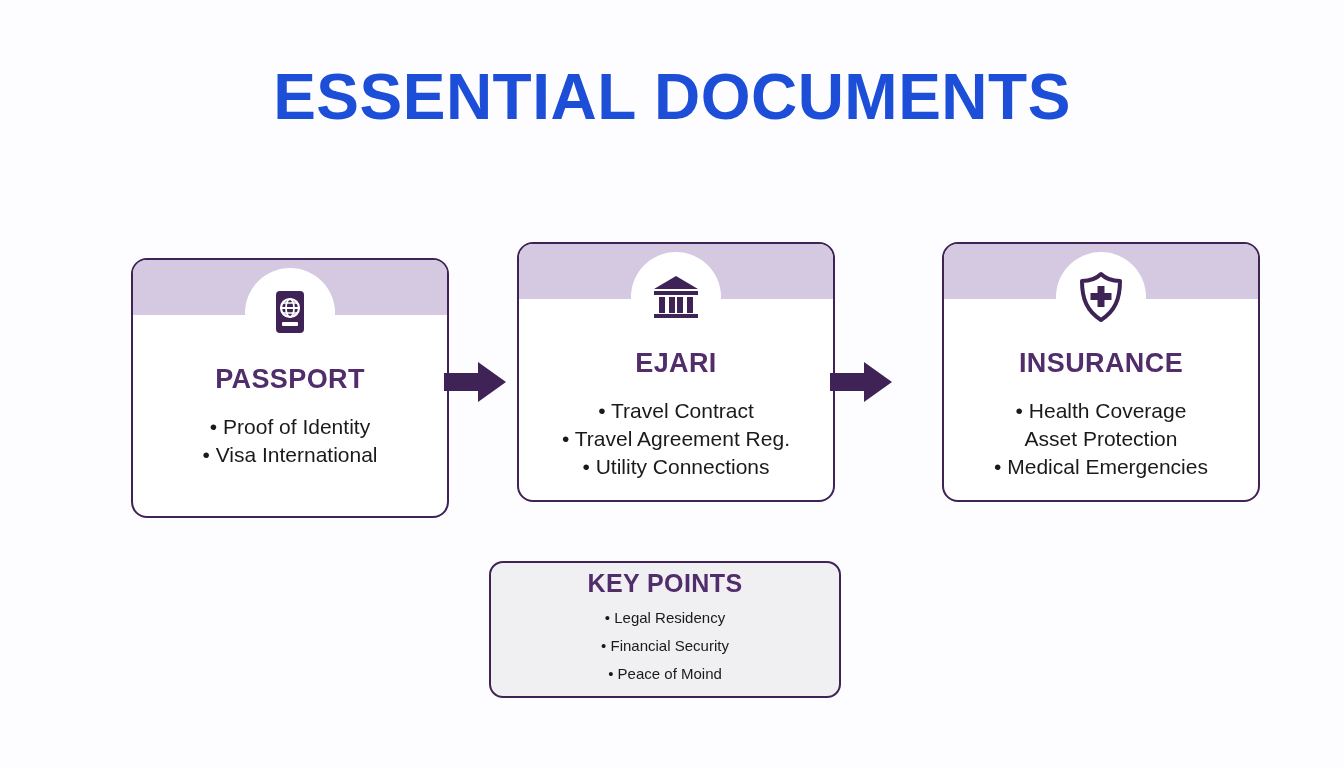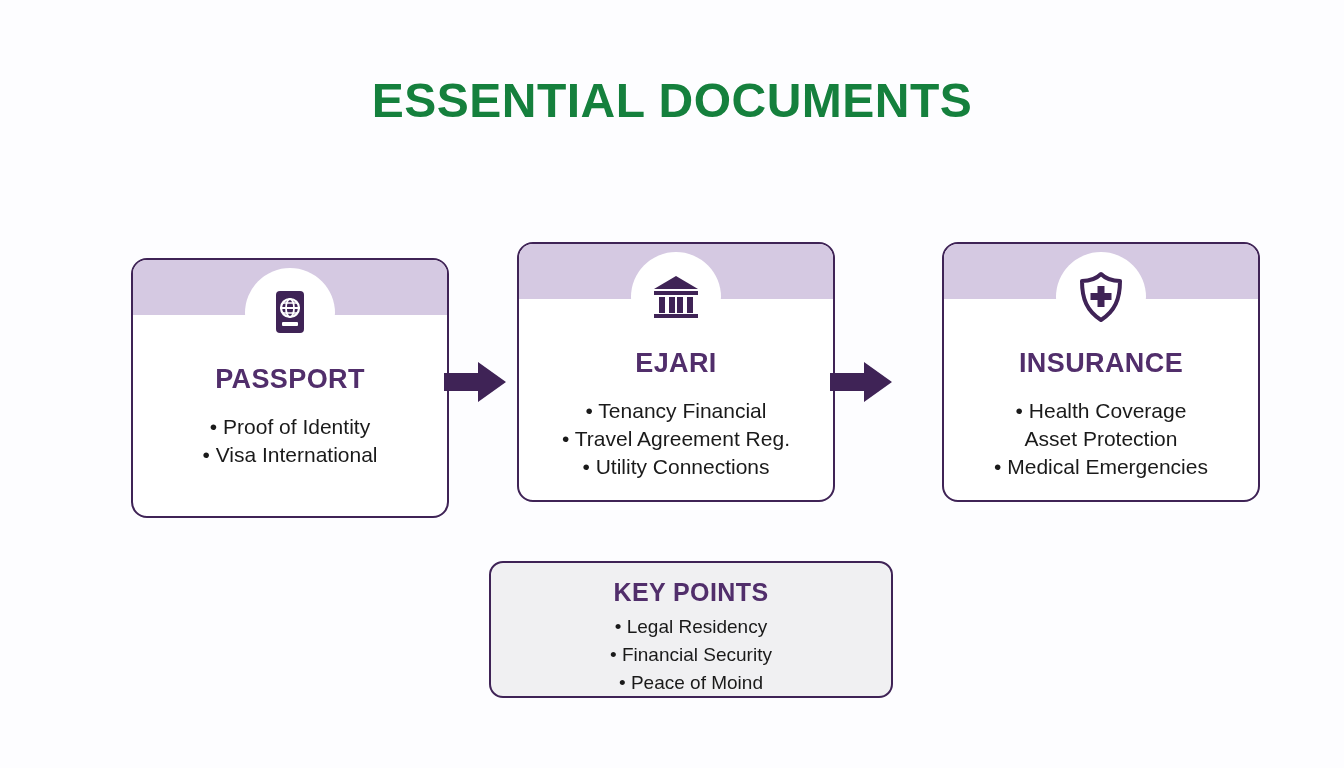--- a/index.html
+++ b/index.html
@@ -18,26 +18,26 @@
   .stage {
     position: absolute;
     inset: 0;
   }
 
   
   .page-title {
     position: absolute;
     left: 0;
     right: 0;
-    top: 76px;
+    top: 64px;
     text-align: center;
-    font-size: 48px;
+    font-size: 64px;
     font-weight: 700;
     letter-spacing: 0.5px;
-    color: #15803d;
+    color: #1d4ed8;
     line-height: 1.05;
     white-space: nowrap;
   }
 
   
   .card {
     position: absolute;
     top: 242px;
     width: 318px;
     height: 260px;
@@ -120,44 +120,44 @@
   }
   .arrow-1 { left: 444px; }
   .arrow-2 { left: 830px; }
   .arrow svg { display: block; }
 
   
   .keypoints {
     position: absolute;
     left: 489px;
     top: 561px;
-    width: 404px;
+    width: 352px;
     height: 137px;
     box-sizing: border-box;
     border: 2px solid #3f2356;
     border-radius: 14px;
     background: #f0f0f2;
     text-align: center;
-    padding-top: 16px;
+    padding-top: 7px;
   }
   .keypoints-title {
     font-size: 25px;
     font-weight: 700;
     color: #512e6b;
     letter-spacing: 0.4px;
     line-height: 1.1;
     margin-bottom: 6px;
   }
   .keypoints-list {
     list-style: none;
     margin: 0;
     padding: 0;
   }
   .keypoints-list li {
-    font-size: 19px;
+    font-size: 15px;
     color: #1a1a1a;
     line-height: 28px;
     white-space: nowrap;
   }
 </style>
 </head>
 <body>
 
 <div class="stage">
 
@@ -202,21 +202,21 @@
         <rect x="11" y="28" width="6" height="16" fill="#3f2356"></rect>
         <rect x="21" y="28" width="6" height="16" fill="#3f2356"></rect>
         <rect x="29" y="28" width="6" height="16" fill="#3f2356"></rect>
         <rect x="39" y="28" width="6" height="16" fill="#3f2356"></rect>
         <rect x="6" y="45" width="44" height="4" fill="#3f2356"></rect>
       </svg>
     </div>
     <div class="card-body">
       <div class="card-title">EJARI</div>
       <ul class="card-list">
-        <li>• Tenancy Financial</li>
+        <li>• Travel Contract</li>
         <li>• Travel Agreement Reg.</li>
         <li>• Utility Connections</li>
       </ul>
     </div>
   </div>
 
   <div class="arrow arrow-2">
     <svg width="62" height="44" viewBox="0 0 62 44">
       <path d="M0 13 L34 13 L34 2 L62 22 L34 42 L34 31 L0 31 Z" fill="#3f2356"></path>
     </svg>

